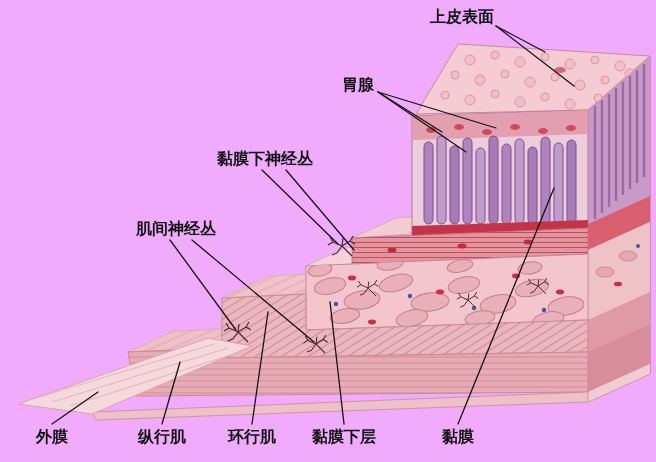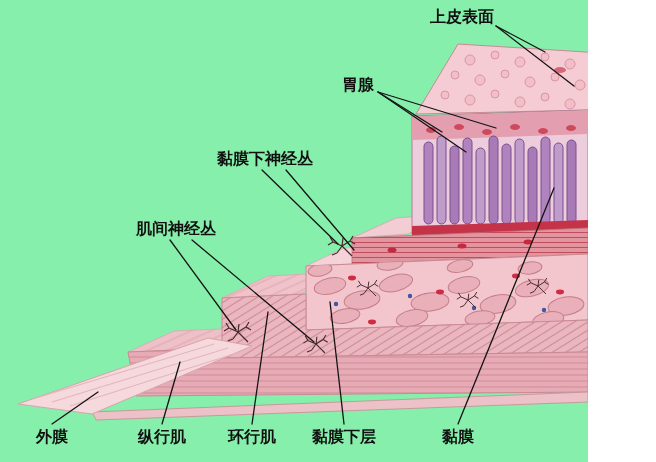--- a/index.html
+++ b/index.html
@@ -1,17 +1,17 @@
 <!DOCTYPE html>
 <html><head>
 <meta charset="utf-8">
 <style>
   html,body{margin:0;padding:0;background:#ffffff;}
   .stage{
-    position:relative;width:588px;height:462px;background:#86efac;overflow:hidden;
+    position:relative;width:656px;height:462px;background:#f0abfc;overflow:hidden;
     font-family:"DejaVu Sans","Liberation Sans",sans-serif;
     text-align:center;
   }
   svg{display:block;}
   text.lbl{
     font-family:"DejaVu Sans","Liberation Sans",sans-serif;
     font-size:16px;font-weight:600;fill:#101010;
   }
 </style>
 </head>

